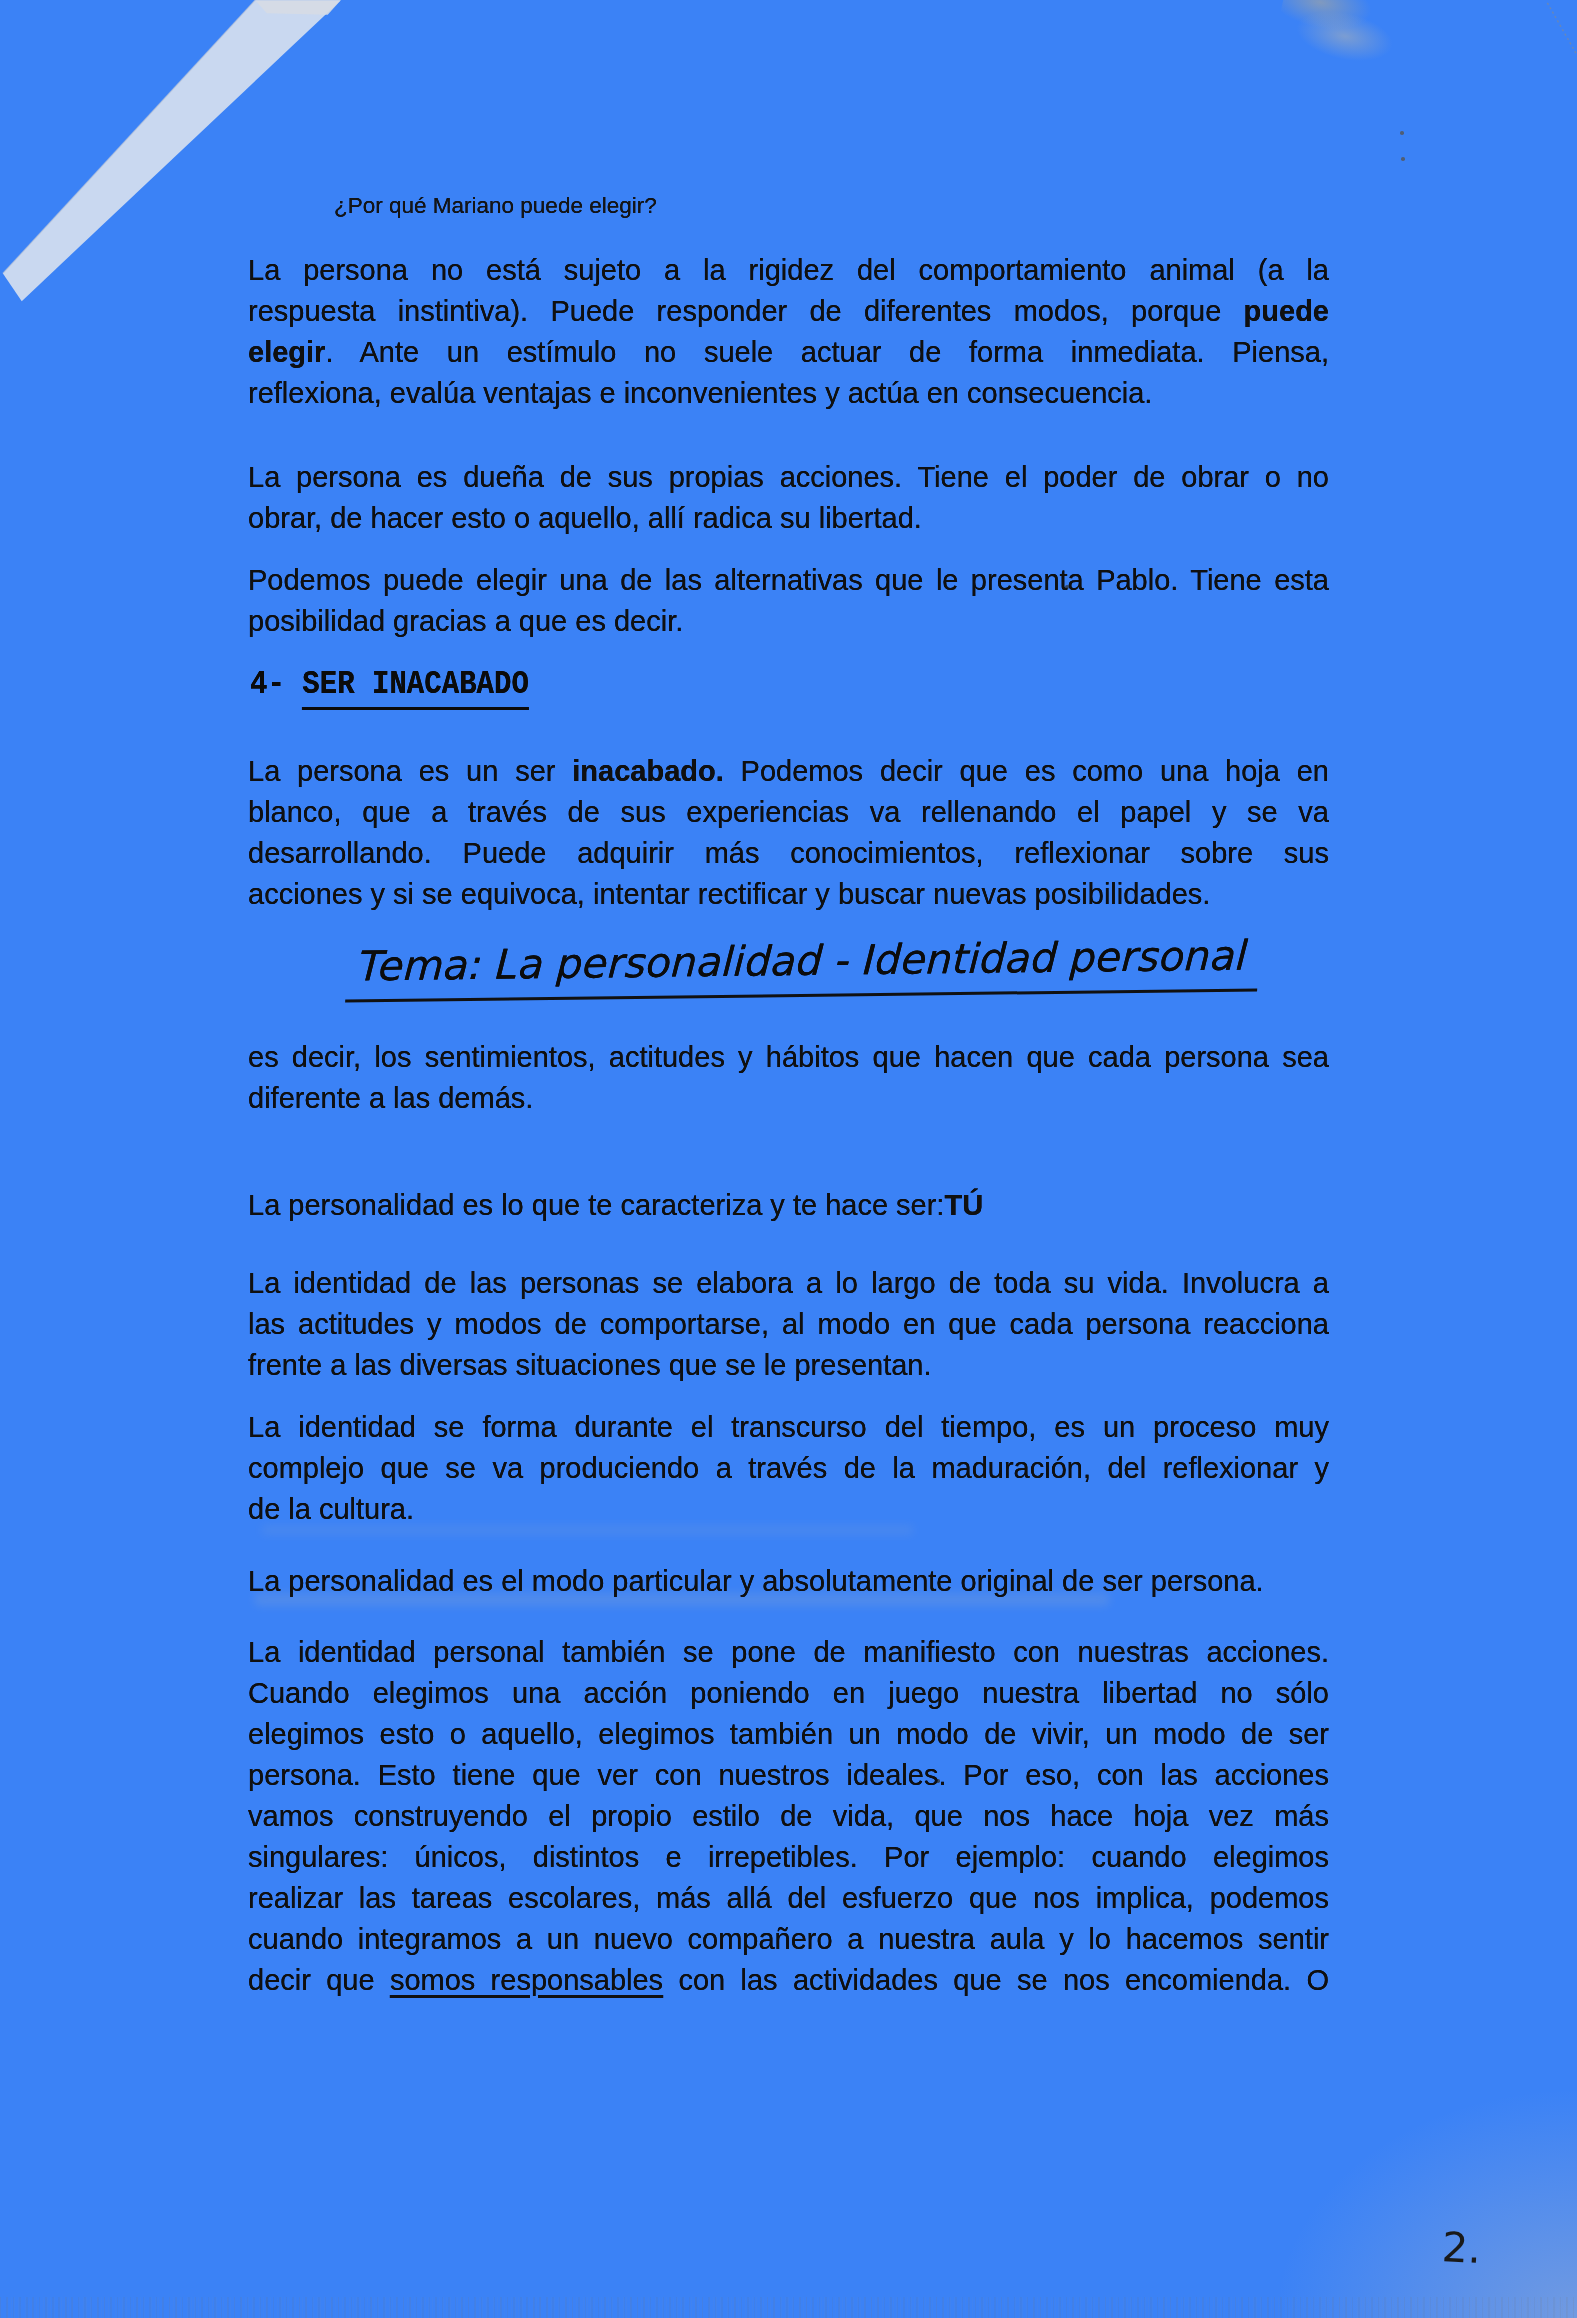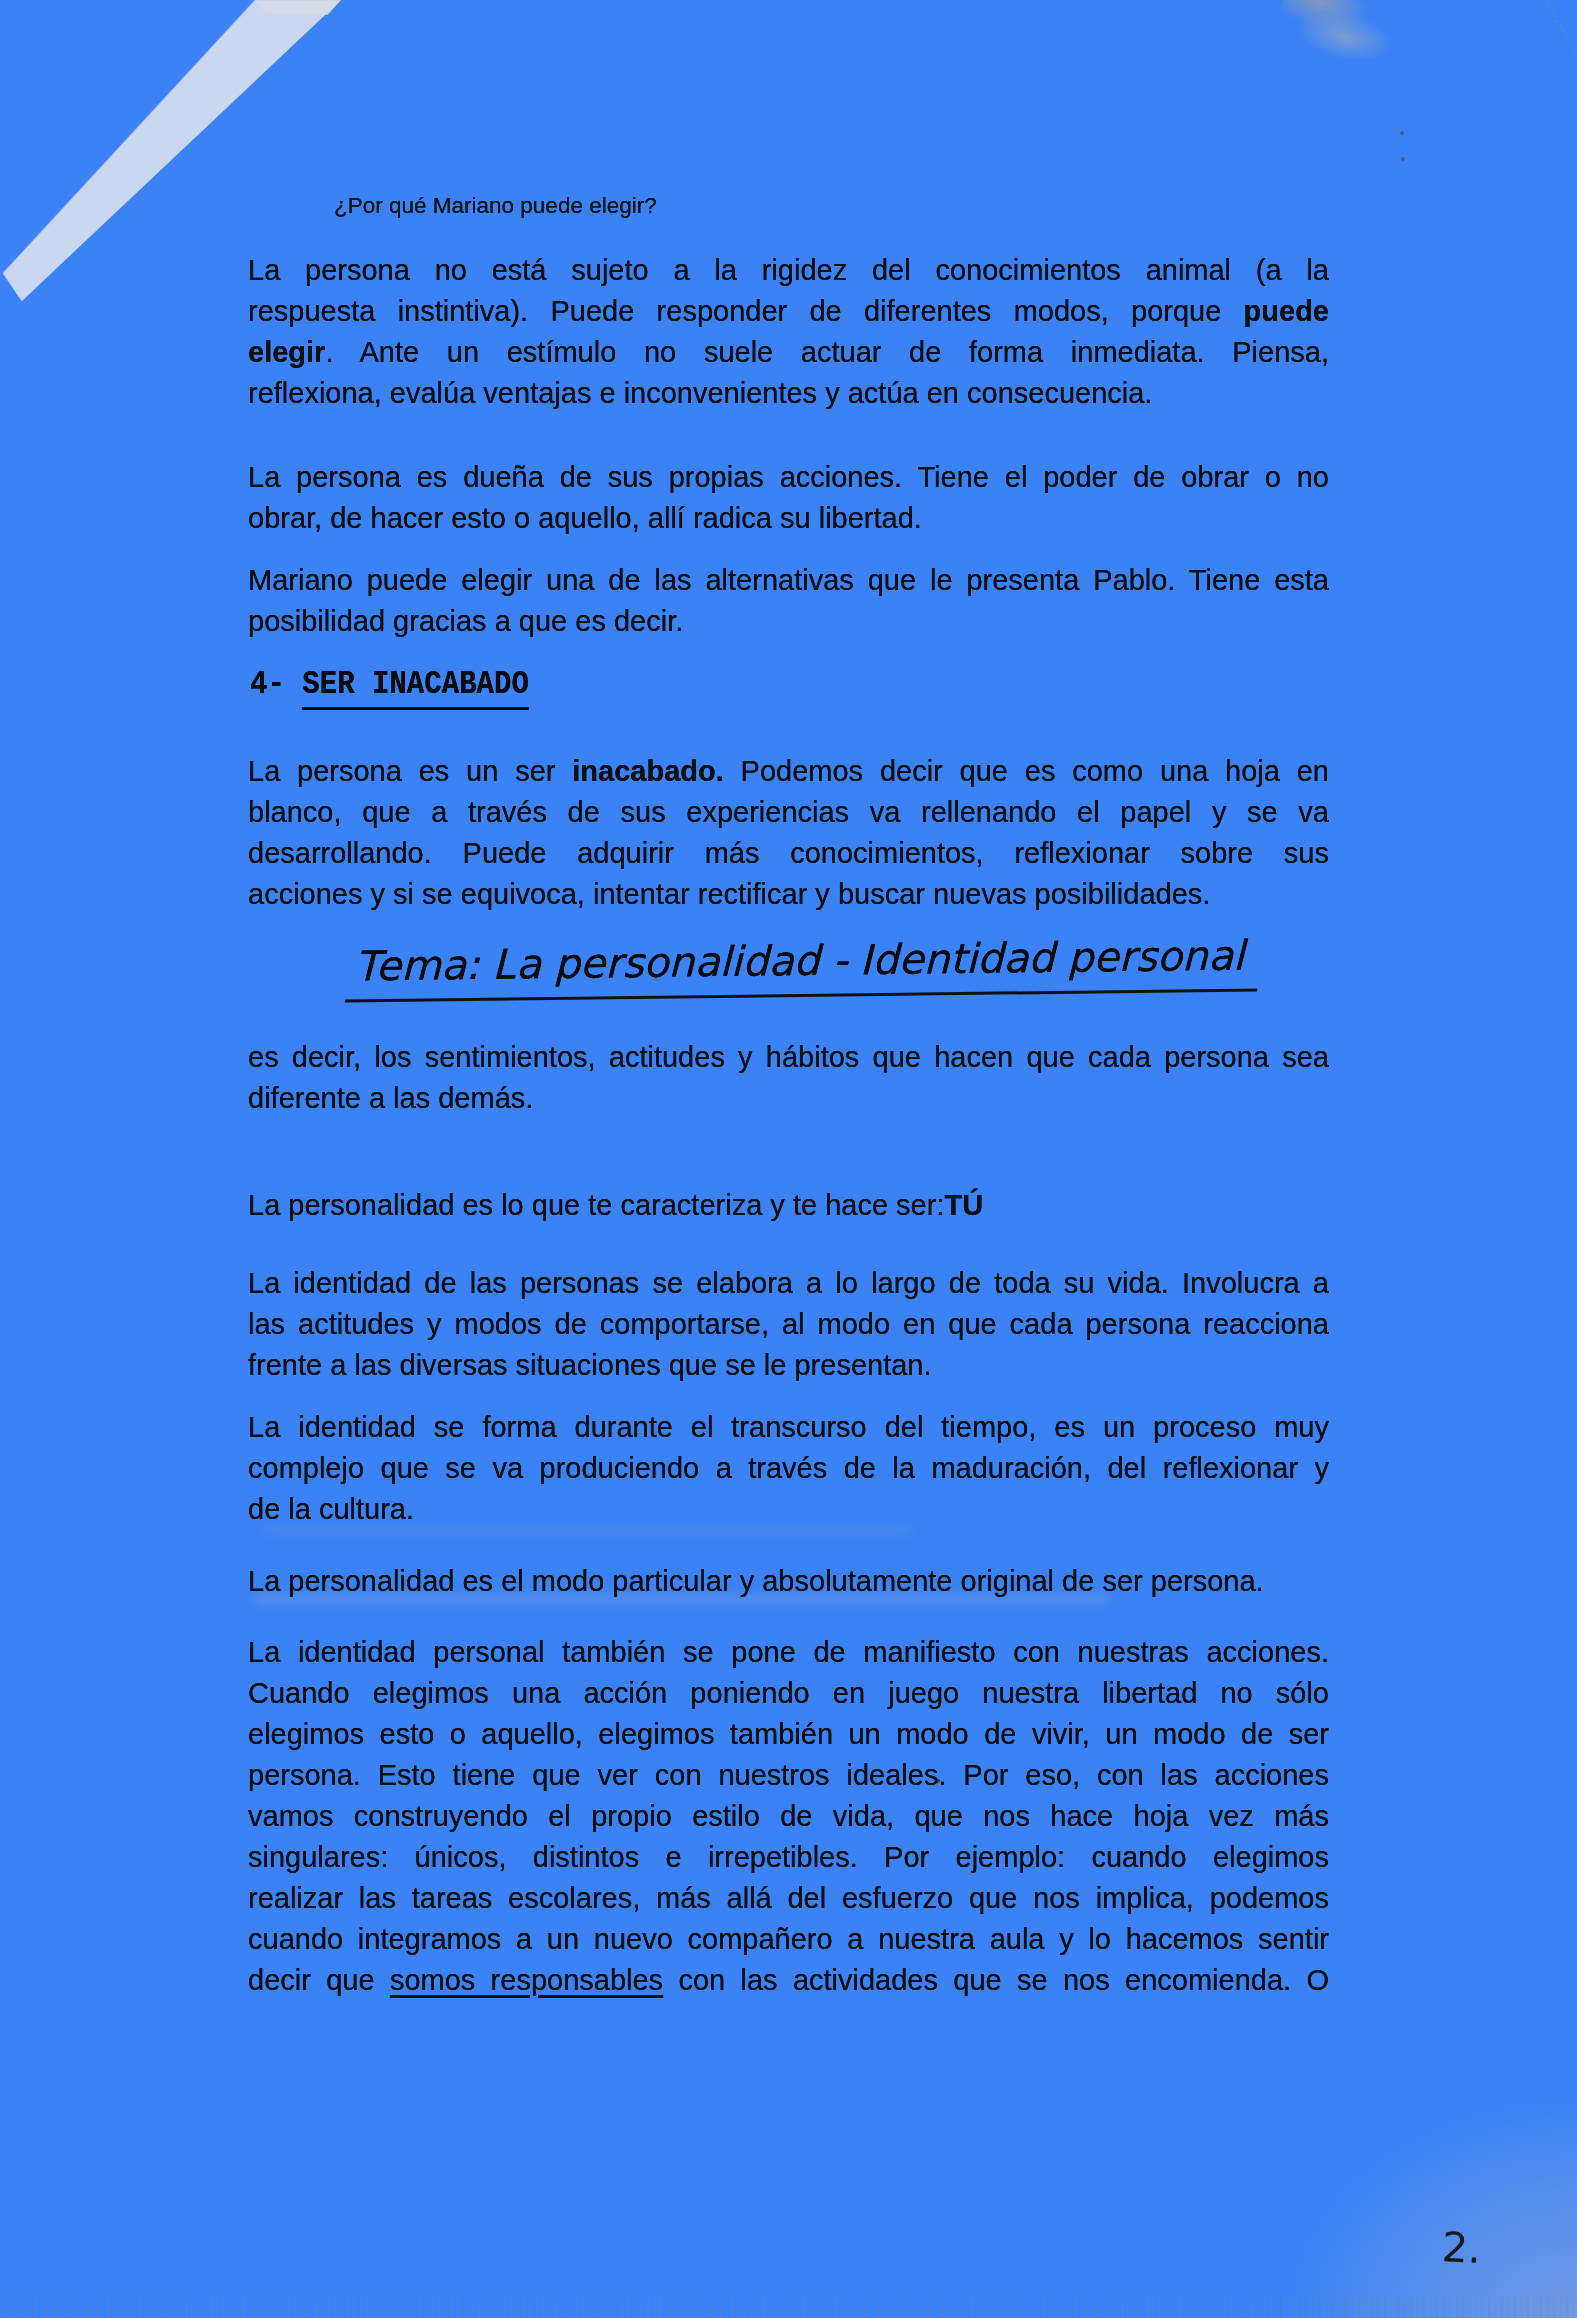--- a/index.html
+++ b/index.html
@@ -119,31 +119,31 @@
   <div class="section-heading">
     <span>4- </span><span class="underlined">SER INACABADO</span>
   </div>
 
   <div class="topic-title-wrap">
     <span class="topic-title">Tema: La personalidad - Identidad personal</span>
   </div>
 
   <div id="paragraphs">
       <div class="para" style="top: 250px;">
-        <div class="line"><span>La persona no está sujeto a la rigidez del conocimientos animal (a la</span></div>
+        <div class="line"><span>La persona no está sujeto a la rigidez del comportamiento animal (a la</span></div>
         <div class="line"><span>respuesta instintiva). Puede responder de diferentes modos, porque </span><span class="b">puede</span></div>
         <div class="line"><span class="b">elegir</span><span>. Ante un estímulo no suele actuar de forma inmediata. Piensa,</span></div>
         <div class="line last"><span>reflexiona, evalúa ventajas e inconvenientes y actúa en consecuencia.</span></div>
       </div>
       <div class="para" style="top: 457px;">
         <div class="line"><span>La persona es dueña de sus propias acciones. Tiene el poder de obrar o no</span></div>
         <div class="line last"><span>obrar, de hacer esto o aquello, allí radica su libertad.</span></div>
       </div>
       <div class="para" style="top: 560px;">
-        <div class="line"><span>Mariano puede elegir una de las alternativas que le presenta Pablo. Tiene esta</span></div>
+        <div class="line"><span>Podemos puede elegir una de las alternativas que le presenta Pablo. Tiene esta</span></div>
         <div class="line last"><span>posibilidad gracias a que es decir.</span></div>
       </div>
       <div class="para" style="top: 751px;">
         <div class="line"><span>La persona es un ser </span><span class="b">inacabado.</span><span> Podemos decir que es como una hoja en</span></div>
         <div class="line"><span>blanco, que a través de sus experiencias va rellenando el papel y se va</span></div>
         <div class="line"><span>desarrollando. Puede adquirir más conocimientos, reflexionar sobre sus</span></div>
         <div class="line last"><span>acciones y si se equivoca, intentar rectificar y buscar nuevas posibilidades.</span></div>
       </div>
       <div class="para" style="top: 1037px;">
         <div class="line"><span>es decir, los sentimientos, actitudes y hábitos que hacen que cada persona sea</span></div>

